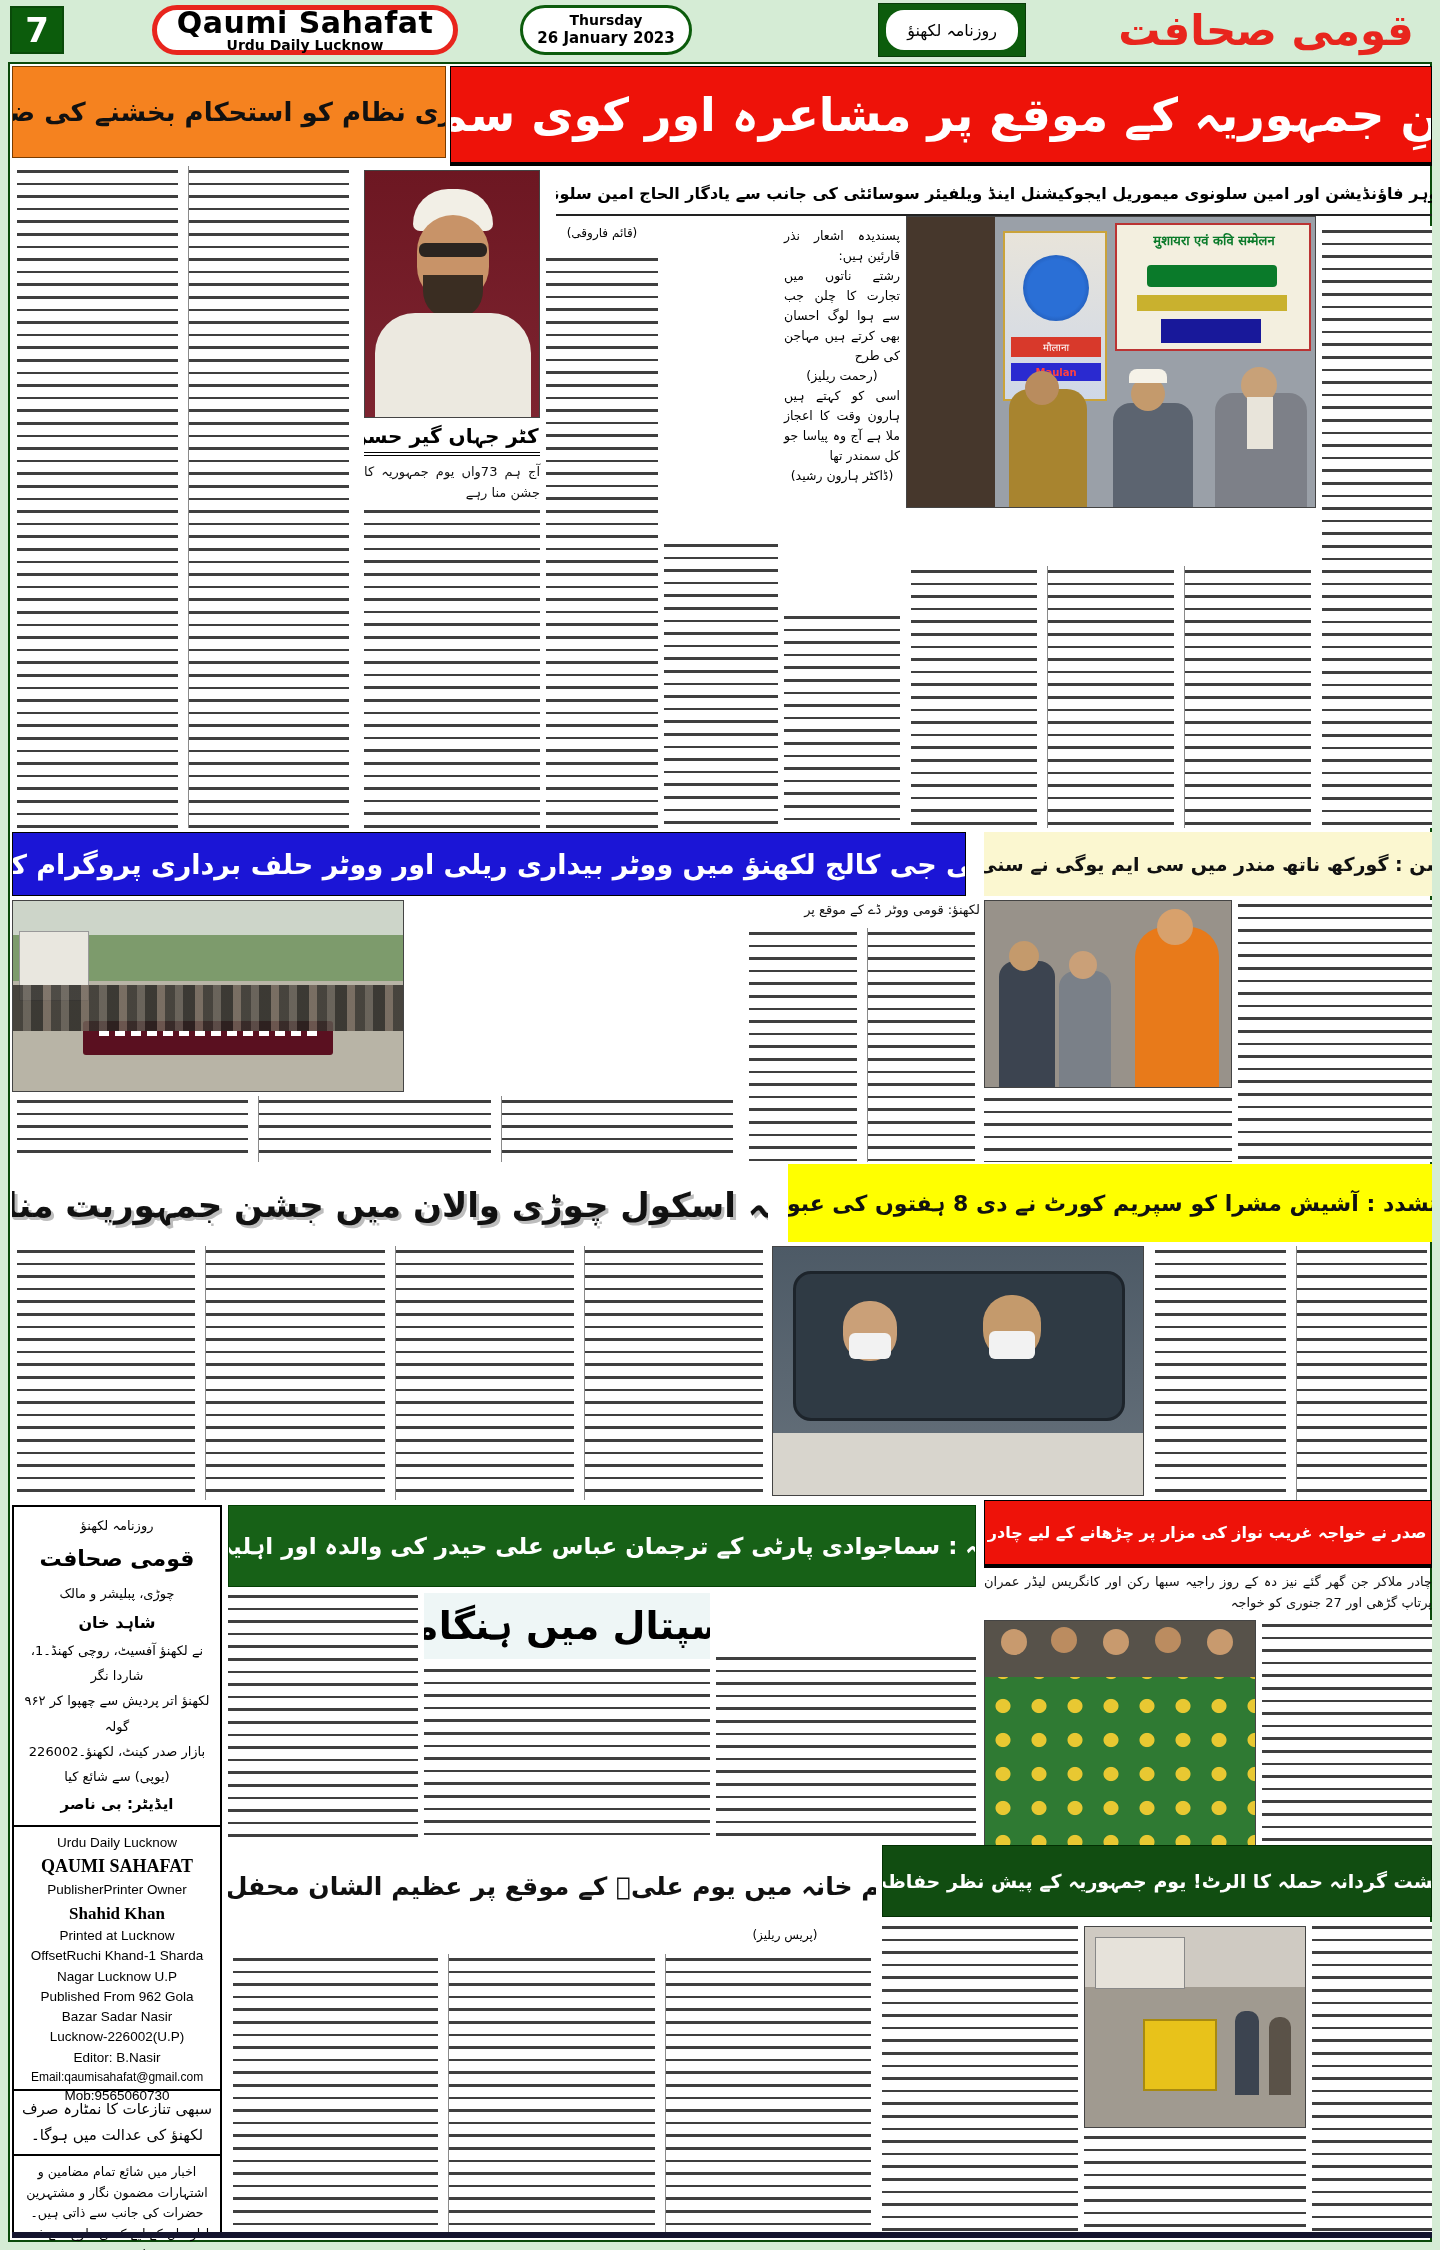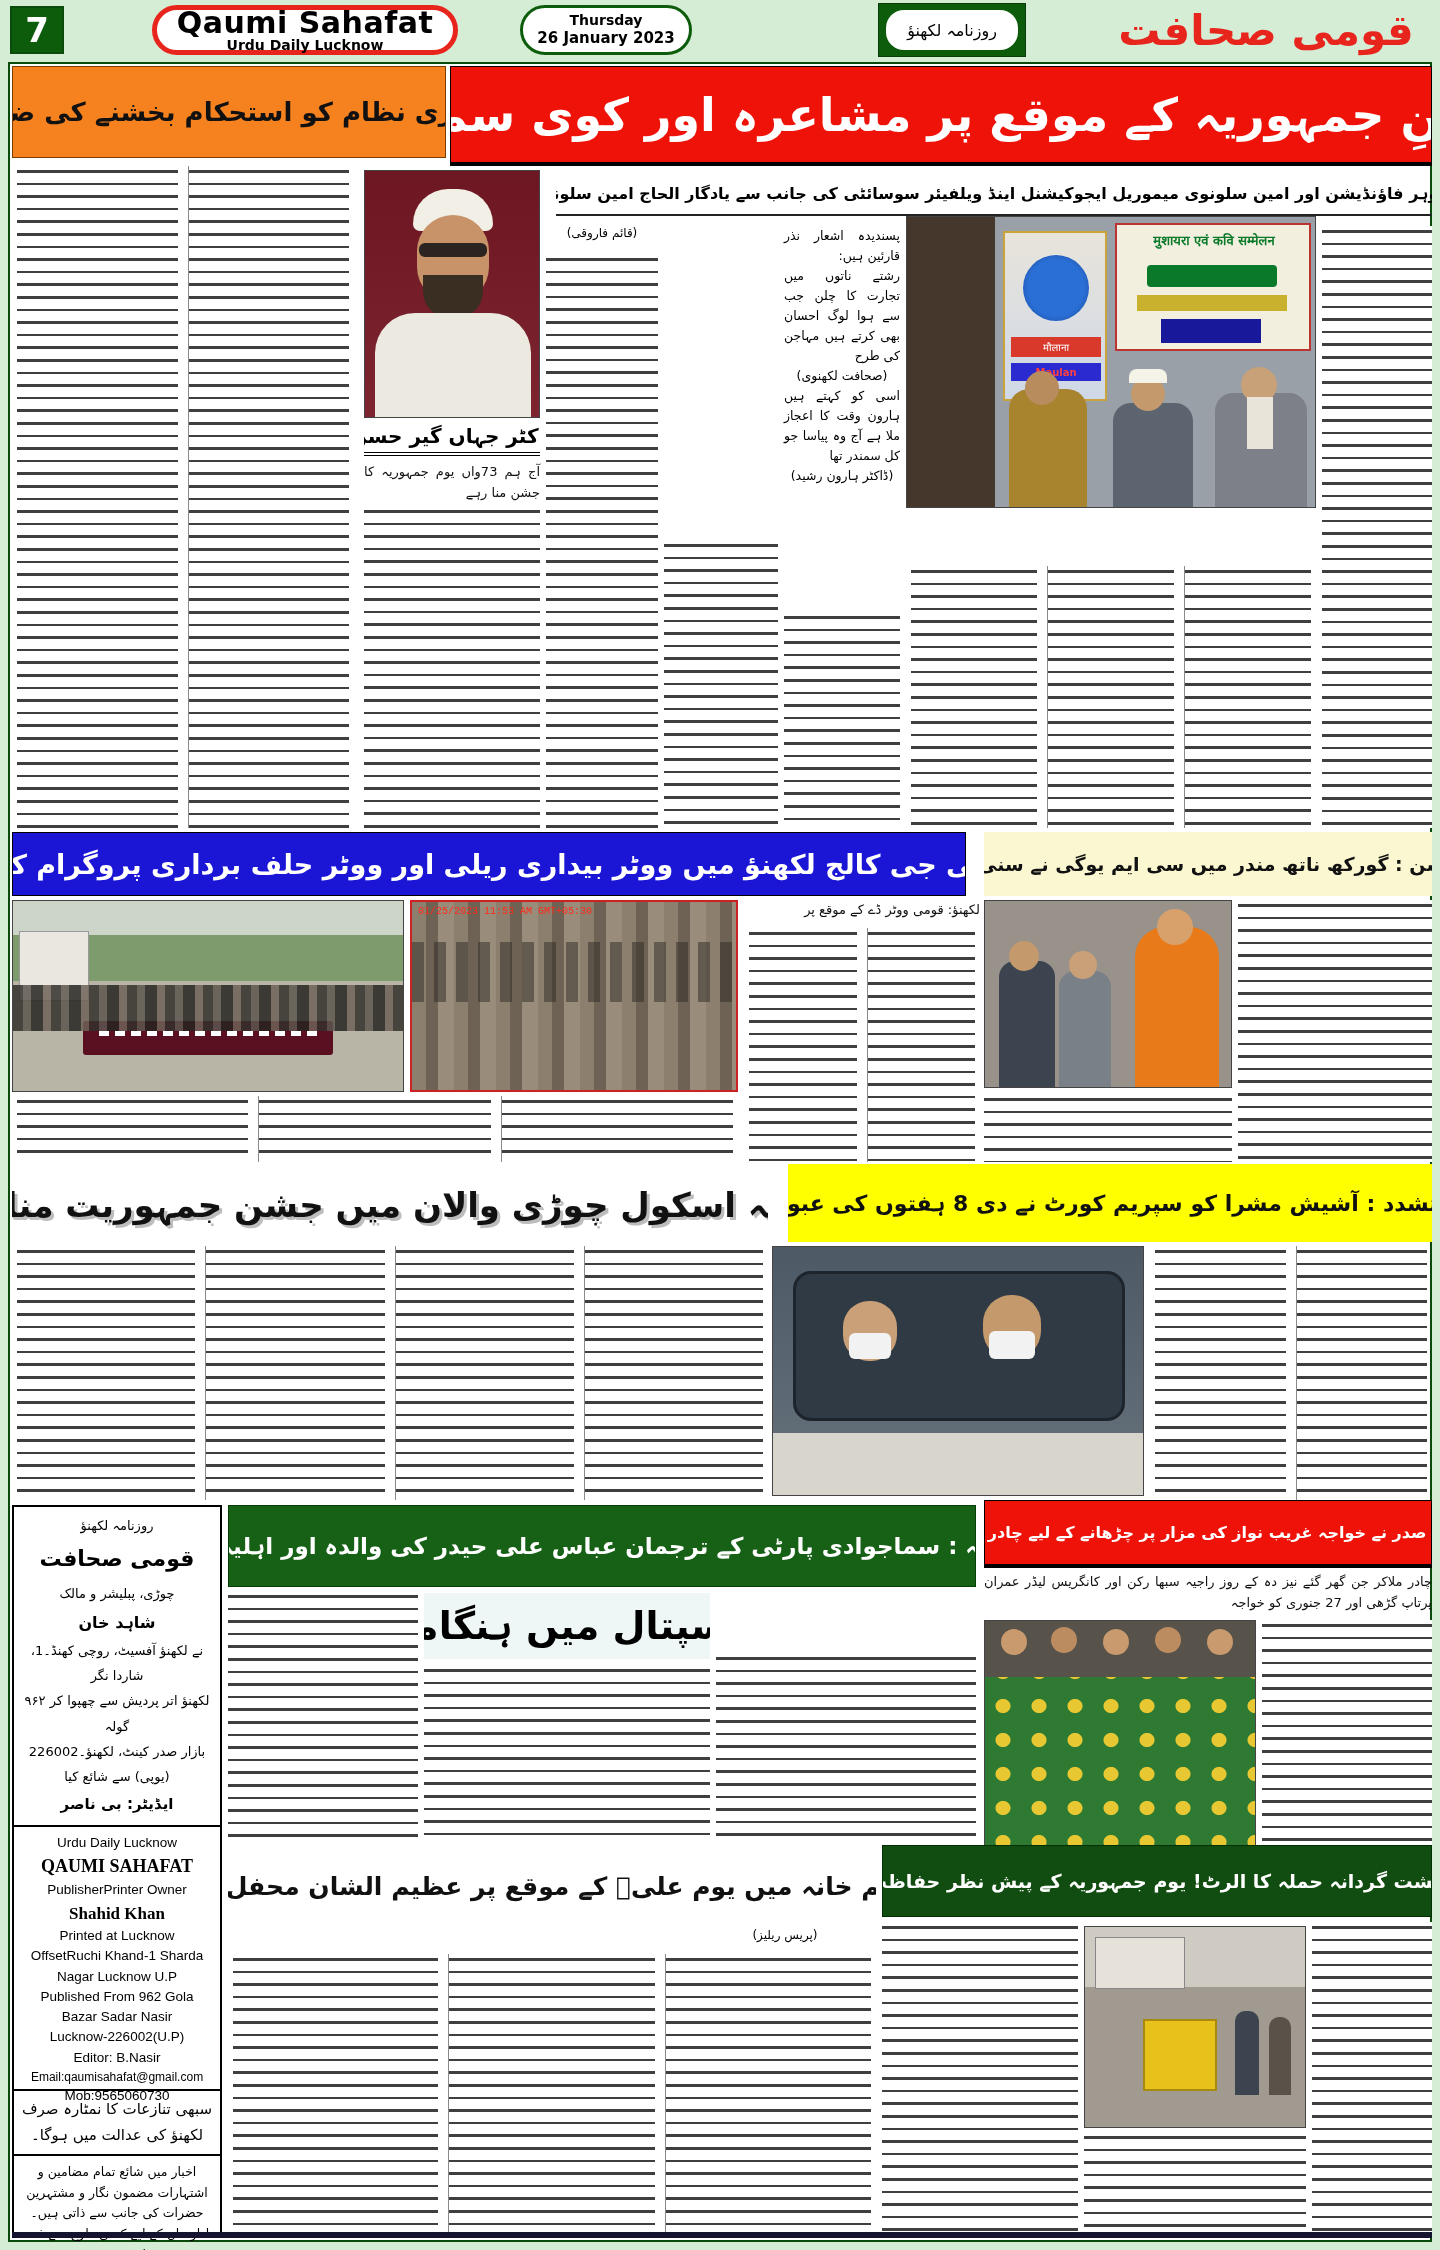--- a/index.html
+++ b/index.html
@@ -100,21 +100,21 @@
   <div class="abs sim" style="left:364px;top:506px;width:176px;height:322px;"></div>
 
   <div class="abs urd" style="left:546px;top:226px;width:112px;height:22px;font-size:12px;text-align:center;">(قائم فاروقی)</div>
   <div class="abs sim" style="left:546px;top:254px;width:112px;height:574px;"></div>
 
   <div class="abs sim" style="left:664px;top:540px;width:114px;height:288px;"></div>
 
   <div class="abs urd" style="left:784px;top:226px;width:116px;height:380px;font-size:12.5px;line-height:1.6;text-align:justify;">
     <div style="font-weight:normal;">پسندیدہ اشعار نذر قارئین ہیں:</div>
     <div>رشتے ناتوں میں تجارت کا چلن جب سے ہوا لوگ احسان بھی کرتے ہیں مہاجن کی طرح</div>
-    <div style="text-align:center;">(صحافت لکھنوی)</div>
+    <div style="text-align:center;">(رحمت ریلیز)</div>
     <div>اسی کو کہتے ہیں ہارون وقت کا اعجاز ملا ہے آج وہ پیاسا جو کل سمندر تھا</div>
     <div style="text-align:center;">(ڈاکٹر ہارون رشید)</div>
   </div>
   <div class="abs sim" style="left:784px;top:612px;width:116px;height:216px;"></div>
 
   <div class="abs ph" style="left:906px;top:216px;width:410px;height:292px;background:#9aa0a8;">
     <div class="abs" style="left:0;top:0;width:88px;height:292px;background:#46372c;"></div>
     <div class="abs" style="left:96px;top:14px;width:104px;height:170px;background:linear-gradient(180deg,#e8e4da,#cfd8e8);border:2px solid #caa33a;">
       <div class="abs" style="left:18px;top:22px;width:66px;height:66px;background:radial-gradient(circle,#2a6fd6 60%,#16408a);border-radius:50%;"></div>
       <div class="abs" style="left:6px;top:104px;width:90px;height:20px;background:#d8392b;color:#fff;font-size:10px;display:flex;align-items:center;justify-content:center;">मौलाना</div>
@@ -149,24 +149,20 @@
     </div>
   <div class="abs band band-cream center urd nowrap" style="left:984px;top:832px;width:448px;height:64px;font-size:19px;font-weight:bold;">
       <span>جنتا درشن : گورکھ ناتھ مندر میں سی ایم یوگی نے سنی شکایت</span>
     </div>
 
   <div class="abs ph" style="left:12px;top:900px;width:392px;height:192px;background:linear-gradient(180deg,#cdd5c9 0 18%,#7d9b6c 18% 42%,#b8b4a6 42% 100%);">
     <div class="abs" style="left:6px;top:30px;width:70px;height:70px;background:#e9e7df;border:1px solid #999;"></div>
     <div class="abs" style="left:70px;top:120px;width:250px;height:34px;background:#5a1020;border-radius:3px;"></div>
     <div class="abs" style="left:86px;top:130px;width:218px;height:5px;background:repeating-linear-gradient(90deg,#fff 0 10px,transparent 10px 16px);"></div>
     <div class="abs" style="left:0;top:84px;width:392px;height:46px;background:repeating-linear-gradient(90deg,#33302b 0 10px,#5c564e 10px 18px,#262420 18px 30px,#6e6257 30px 38px);opacity:.85;"></div>
-  </div>
-  <div class="abs ph" style="left:410px;top:900px;width:328px;height:192px;background:repeating-linear-gradient(90deg,#8d7f6e 0 14px,#6e6254 14px 26px,#9a8c7a 26px 42px);border:2px solid #cc2222;">
-    <div class="abs" style="left:6px;top:4px;width:200px;height:14px;color:#ff2a1a;font-size:10px;font-family:'Liberation Mono',monospace;">01/25/2023 11:53 AM GMT+05:30</div>
-    <div class="abs" style="left:0;top:40px;width:328px;height:60px;background:repeating-linear-gradient(90deg,#2e2a26 0 12px,transparent 12px 22px);opacity:.5;"></div>
   </div>
   <div class="abs urd snippet" style="left:744px;top:900px;width:236px;height:24px;">لکھنؤ: قومی ووٹر ڈے کے موقع پر</div>
   <div class="abs cols" style="left:744px;top:928px;width:236px;height:234px;">
     <div class="c sim"></div>
     <div class="c sim"></div>
   </div>
   <div class="abs cols" style="left:12px;top:1096px;width:726px;height:66px;">
     <div class="c sim"></div>
     <div class="c sim"></div>
     <div class="c sim"></div>

